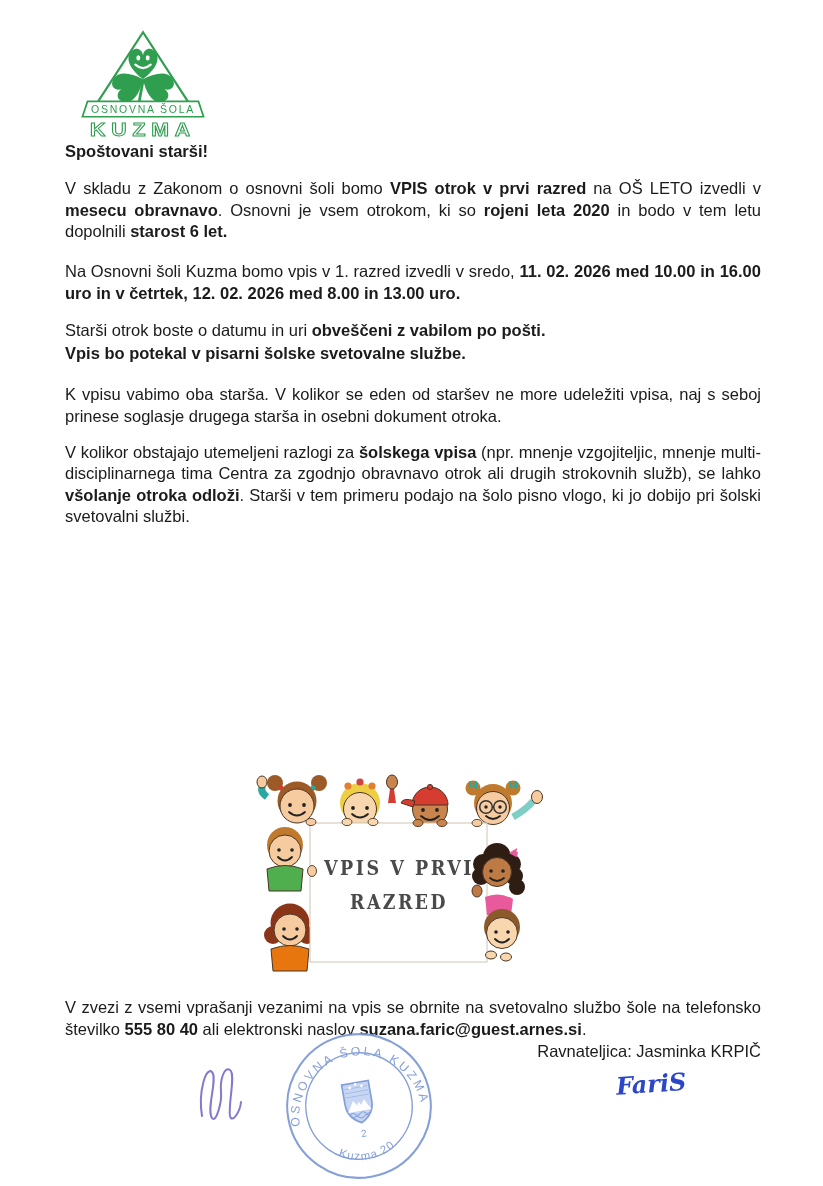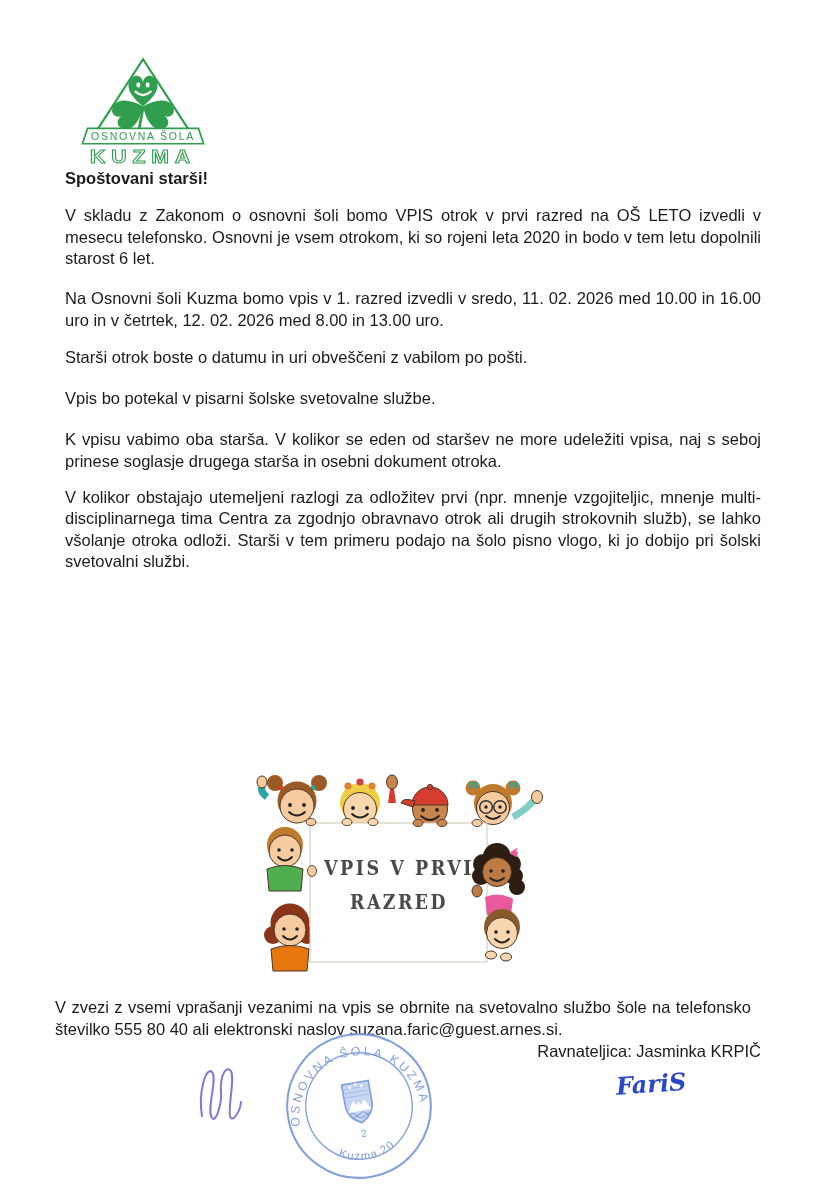--- a/index.html
+++ b/index.html
@@ -1,32 +1,32 @@
 <!DOCTYPE html>
 <html><head>
 <meta charset="utf-8">
 <style>
   * { margin:0; padding:0; box-sizing:border-box; }
   html,body { background:#ffffff; }
   .page {
     position:relative; width:823px; height:1186px; background:#fff;
     overflow:hidden; font-family:"Liberation Sans", sans-serif; color:#1b1b1b;
   }
-  .content { padding:55px 62px 0 65px; }
+  .content { padding:28px 62px 0 65px; }
   .logo { display:block; margin-left:14px; }
   p { font-size:16.5px; line-height:21.6px; }
   .datum    { margin-top:30px; }
   .greeting { font-weight:700; }
   .title    { margin-top:16px; font-weight:700; }
   .para     { margin-top:16px; text-align:justify; }
-  .para b   { font-weight:400; }
-  .p2 { margin-top:18px; } .p4 { margin-top:19px; } .p5 { margin-top:13px; }
+  .para b   { font-weight:700; }
+  .p2 { margin-top:18px; } .p4 { margin-top:1px; } .p5 { margin-top:13px; }
   .p6 { margin-top:20px; } .p7 { margin-top:14px; }
   .illustration { position:absolute; left:255px; top:757px; width:300px; height:215px; }
-  .contact { position:absolute; left:55px; top:974px; width:696px;margin-top:23px; }
+  .contact { position:absolute; left:65px; top:974px; width:696px;margin-top:23px; }
   .footer-row {
     position:absolute; left:65px; top:1042px; width:696px;
     display:flex; justify-content:flex-end; z-index:3;
     font-size:16.5px;
   }
   .stamp { position:absolute; left:283px; top:1030px; z-index:1; opacity:.92; }
   .sig-left  { position:absolute; left:188px; top:1058px; z-index:2; }
   .sig-right { position:absolute; left:610px; top:1066px; z-index:2; }
 </style>
 </head>
@@ -44,26 +44,26 @@
       <ellipse cx="69.5" cy="35" rx="2.3" ry="3.2" fill="#fff"></ellipse>
       <ellipse cx="80.5" cy="35" rx="2.3" ry="3.2" fill="#fff"></ellipse>
       <path d="M66 43 Q75 51 84 43" fill="none" stroke="#fff" stroke-width="2.6" stroke-linecap="round"></path>
       <path d="M10 86 L140 86 L146 104 L4 104 Z" fill="#fff" stroke="#2f9e4f" stroke-width="2"></path>
       <text x="75" y="99.5" text-anchor="middle" font-size="12" letter-spacing="2" fill="#2f9e4f" textLength="122" lengthAdjust="spacingAndGlyphs">OSNOVNA ŠOLA</text>
       <text x="75" y="126" text-anchor="middle" font-size="22" font-weight="bold" letter-spacing="6" fill="#ffffff" stroke="#2f9e4f" stroke-width="1.2" textLength="124" lengthAdjust="spacingAndGlyphs">KUZMA</text>
     </svg>
 
     <p class="greeting">Spoštovani starši!</p>
 
-    <p class="para p1"><span>V skladu z Zakonom o osnovni šoli bomo </span><b>VPIS otrok v prvi razred</b><span> na OŠ LETO izvedli v </span><b>mesecu telefonsko</b><span>. Osnovni je vsem otrokom, ki so </span><b>rojeni leta 2020</b><span> in bodo v tem letu dopolnili </span><b>starost 6 let.</b></p>
+    <p class="para p1"><span>V skladu z Zakonom o osnovni šoli bomo </span><b>VPIS otrok v prvi razred</b><span> na OŠ LETO izvedli v </span><b>mesecu obravnavo</b><span>. Osnovni je vsem otrokom, ki so </span><b>rojeni leta 2020</b><span> in bodo v tem letu dopolnili </span><b>starost 6 let.</b></p>
     <p class="para p2"><span>Na Osnovni šoli Kuzma bomo vpis v 1. razred izvedli v sredo, </span><b>11. 02. 2026 med 10.00 in 16.00 uro in v četrtek, 12. 02. 2026 med 8.00 in 13.00 uro.</b></p>
     <p class="para p3"><span>Starši otrok boste o datumu in uri </span><b>obveščeni z vabilom po pošti.</b></p>
     <p class="para p4"><b>Vpis bo potekal v pisarni šolske svetovalne službe.</b></p>
     <p class="para p6"><span>K vpisu vabimo oba starša. V kolikor se eden od staršev ne more udeležiti vpisa, naj s seboj prinese soglasje drugega starša in osebni dokument otroka.</span></p>
-    <p class="para p7"><span>V kolikor obstajajo utemeljeni razlogi za </span><b>odložitev prvi</b><span> (npr. mnenje vzgojiteljic, mnenje multi-disciplinarnega tima Centra za zgodnjo obravnavo otrok ali drugih strokovnih služb), se lahko </span><b>všolanje otroka odloži</b><span>. Starši v tem primeru podajo na šolo pisno vlogo, ki jo dobijo pri šolski svetovalni službi.</span></p>
+    <p class="para p7"><span>V kolikor obstajajo utemeljeni razlogi za </span><b>šolskega vpisa</b><span> (npr. mnenje vzgojiteljic, mnenje multi-disciplinarnega tima Centra za zgodnjo obravnavo otrok ali drugih strokovnih služb), se lahko </span><b>všolanje otroka odloži</b><span>. Starši v tem primeru podajo na šolo pisno vlogo, ki jo dobijo pri šolski svetovalni službi.</span></p>
   </div>
 
   <svg class="illustration" viewBox="0 0 300 215">
 
     <g>
       <circle cx="20" cy="26" r="8" fill="#9c5a26"></circle>
         <circle cx="64" cy="26" r="8" fill="#9c5a26"></circle>
       <circle cx="26" cy="31" r="2.6" fill="#d63c2f"></circle>
         <circle cx="58" cy="31" r="2.6" fill="#2aa8a0"></circle>
       <path d="M12 40 Q4 34 8 28" stroke="#2aa8a0" stroke-width="7" fill="none"></path>

